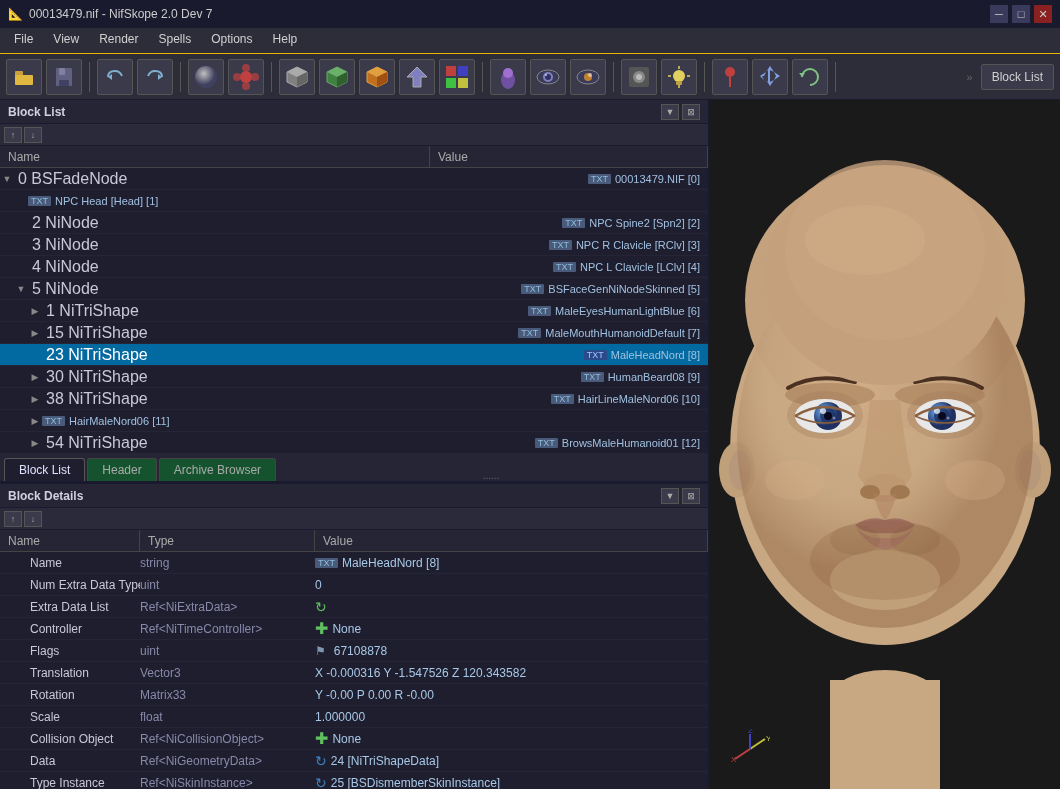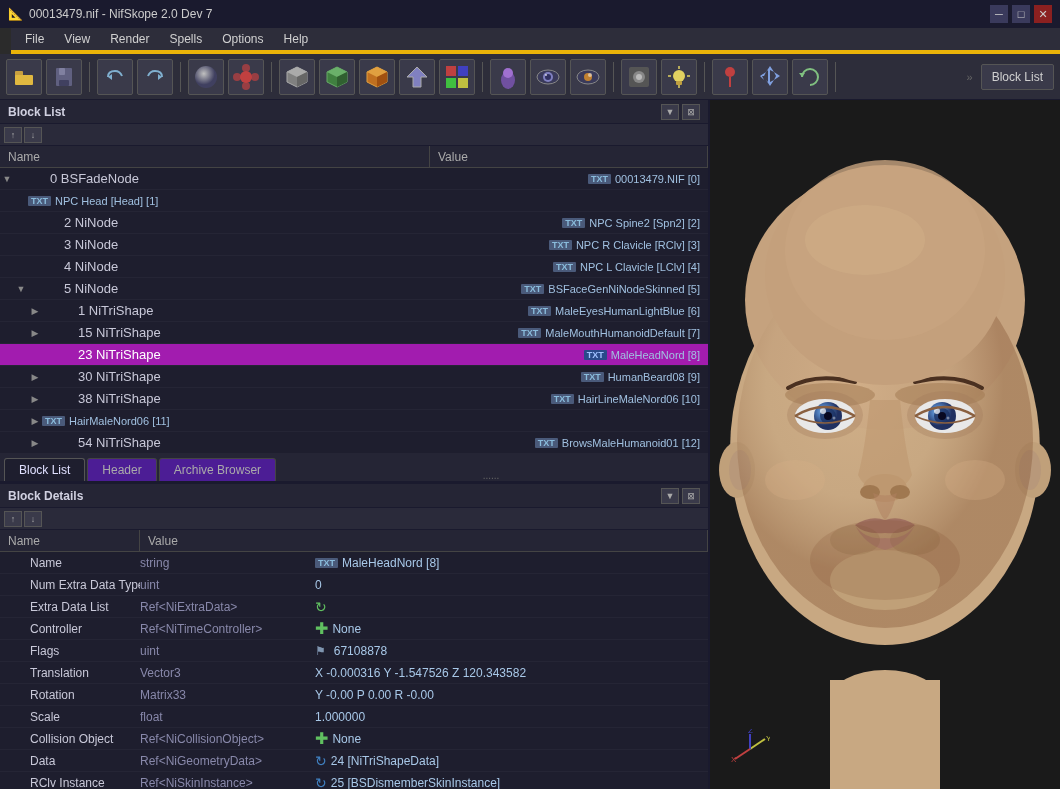--- a/index.html
+++ b/index.html
@@ -37,22 +37,21 @@
     }
     .title-btn.close { background: #8b2020; }
 
     
     #menubar {
       background: #2d2d3a;
       height: 26px;
       display: flex;
       align-items: flex-start;
       padding: 0 4px;
-      border-bottom: 4px solid #eab308;
-      margin-left: 11px;
+      border-bottom: 1px solid #eab308;
     }
     .menu-item {
       padding: 2px 10px;
       color: #d0d0d0;
       cursor: pointer;
       height: 22px;
       display: flex; align-items: center;
       font-size: 12px;
     }
 
@@ -161,63 +160,62 @@
       overflow-y: auto;
       background: #1e1e2e;
     }
     .tree-row {
       height: 22px;
       display: flex;
       align-items: center;
       cursor: pointer;
       border-bottom: 1px solid #252535;
     }
-    .tree-row.selected { background: #a21caf; }
+    .tree-row.selected { background: #0369a1; }
     .tree-row.selected .row-name { color: #fff; }
     .tree-row .row-indent { display: flex; align-items: center; }
     .tree-row .row-name {
       flex: 1;
       color: #c8c8d8;
-      font-size: 13px;
+      font-size: 16px;
       padding-left: 4px;
-      margin-left: 32px;
     }
     .tree-row .row-value {
       color: #a0c0e0;
       font-size: 11px;
       padding-right: 8px;
       display: flex; align-items: center; gap: 4px;
     }
     .txt-badge {
       background: #4a5a7a;
       color: #8abcdc;
       font-size: 9px;
       padding: 0 3px;
       border-radius: 1px;
-      font-weight: bold;
+      font-weight: normal;
     }
     .expand-arrow {
       width: 14px; height: 14px;
       display: flex; align-items: center; justify-content: center;
       color: #888;
       font-size: 9px;
     }
 
     
     #tabs-bar {
       background: #252535;
       height: 28px;
       display: flex;
       align-items: flex-end;
       border-bottom: 1px solid #1a1a2e;
       padding: 0 4px;
     }
     .tab {
       padding: 4px 14px;
-      background: #4c1d95;
+      background: #14532d;
       border: 1px solid #444;
       border-bottom: none;
       color: #aaa;
       cursor: pointer;
       font-size: 12px;
       border-radius: 3px 3px 0 0;
       margin-right: 2px;
     }
     .tab.active {
       background: #1e1e2e;
@@ -684,20 +682,21 @@
           <button class="mini-btn">▼</button>
           <button class="mini-btn">⊠</button>
         </div>
       </div>
       <div id="block-details-toolbar">
         <button class="mini-btn">↑</button>
         <button class="mini-btn">↓</button>
       </div>
       <div id="block-details-columns">
         <div class="col-header" style="width:140px;">Name</div>
+        <div class="col-header" style="width:175px;">Type</div>
         <div class="col-header" style="flex:1;">Value</div>
       </div>
       <div id="block-details-content">
 
         <div class="detail-row">
           <div class="detail-name indent2">Name</div>
           <div class="detail-type">string</div>
           <div class="detail-value">
             <span class="txt-badge">TXT</span>
             MaleHeadNord [8]
@@ -766,21 +765,21 @@
         <div class="detail-row">
           <div class="detail-name indent2">Data</div>
           <div class="detail-type">Ref&lt;NiGeometryData&gt;</div>
           <div class="detail-value">
             <span class="icon-blue">↻</span>
             24 [NiTriShapeData]
           </div>
         </div>
 
         <div class="detail-row">
-          <div class="detail-name indent2">RClv Instance</div>
+          <div class="detail-name indent2">Type Instance</div>
           <div class="detail-type">Ref&lt;NiSkinInstance&gt;</div>
           <div class="detail-value">
             <span class="icon-blue">↻</span>
             25 [BSDismemberSkinInstance]
           </div>
         </div>
 
       </div>
     </div>
 

